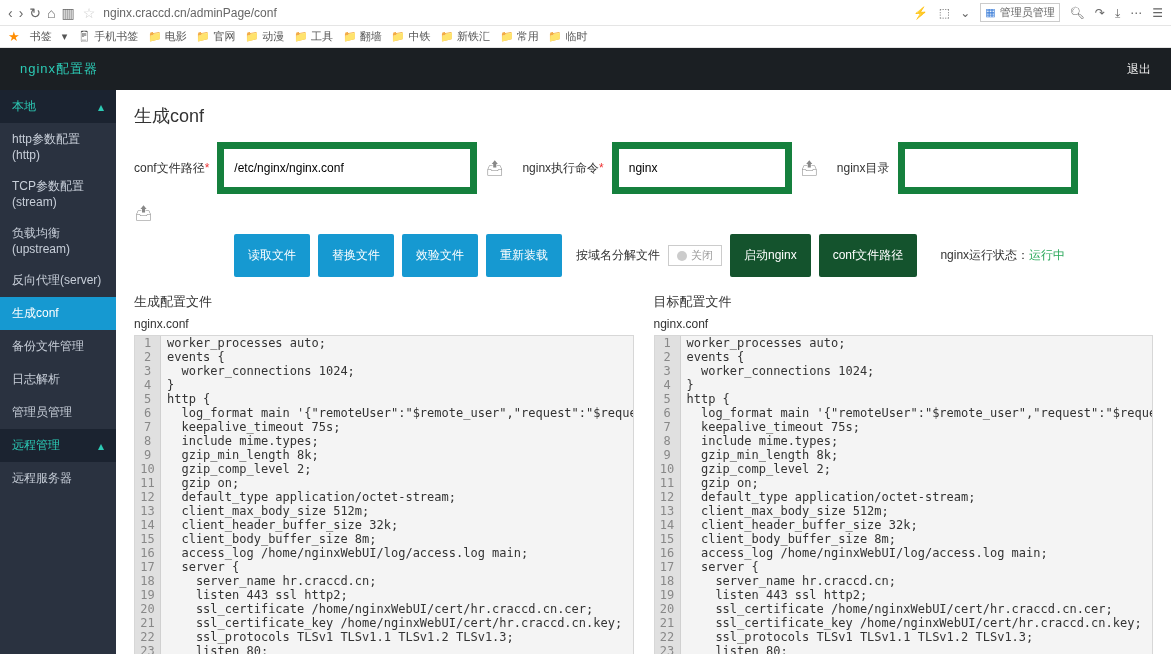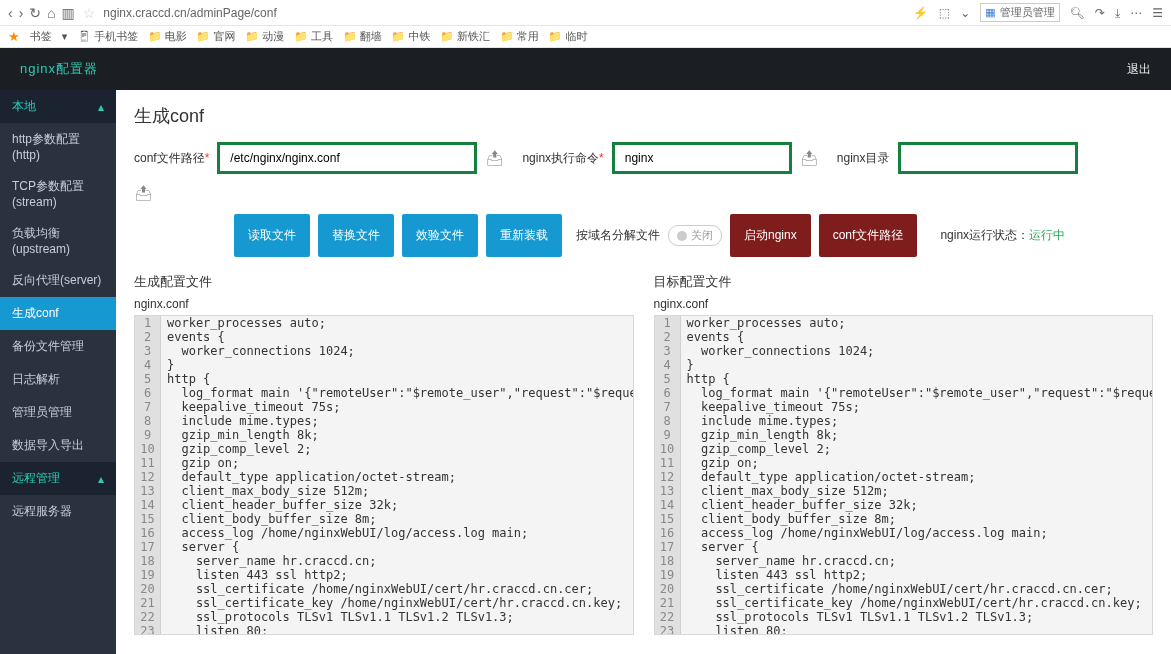--- a/index.html
+++ b/index.html
@@ -32,30 +32,30 @@
 .sidebar .item { padding: 8px 12px; cursor: pointer; }
 .sidebar .item.active { background: #1699d1; color: #fff; }
 
 .content { flex: 1; padding: 14px 18px; overflow: auto; background: #fff; }
 .page-title { font-size: 18px; font-weight: normal; margin-bottom: 14px; color: #333; }
 
 .form-row { display: flex; align-items: center; gap: 18px; flex-wrap: wrap; margin-bottom: 10px; }
 .form-item { display: flex; align-items: center; gap: 8px; }
 .form-item label { font-size: 12px; color: #333; }
 .form-item label .req { color: #e33; }
-.form-item input { border: 3px solid #15803d; padding: 6px 10px; font-size: 12px; width: 260px; }
+.form-item input { border: 7px solid #15803d; padding: 12px 10px; font-size: 12px; width: 260px; }
 .form-item input.short { width: 180px; }
 .icon-btn { color: #888; font-size: 15px; cursor: pointer; }
 
 .btn-row { display: flex; align-items: center; gap: 8px; margin: 12px 0 16px 100px; flex-wrap: wrap; }
 .btn { padding: 13px 14px; font-size: 12px; border: none; cursor: pointer; color: #fff; border-radius: 2px; }
 .btn.blue { background: #1699d1; }
-.btn.teal { background: #7f1d1d; }
+.btn.teal { background: #14532d; }
 .btn-row .label-text { color: #333; font-size: 12px; margin-left: 6px; }
-.switch { display: inline-flex; align-items: center; border: 1px solid #ccc; border-radius: 10px; padding: 2px 8px; font-size: 11px; color: #999; gap: 4px; }
+.switch { display: inline-flex; align-items: center; border: 1px solid #ccc; border-radius: 0; padding: 2px 8px; font-size: 11px; color: #999; gap: 4px; }
 .switch .knob { width: 10px; height: 10px; background: #ccc; border-radius: 50%; }
 .status-text { color: #333; font-size: 12px; margin-left: 15px; }
 .status-text .running { color: #2aa85a; }
 
 .editors { display: flex; gap: 20px; }
 .editor-col { flex: 1; min-width: 0; }
 .editor-col .ed-title { font-size: 13px; color: #333; margin-bottom: 6px; }
 .editor-col .ed-filename { font-size: 12px; color: #333; margin-bottom: 4px; }
 .code-box { border: 1px solid #d7d7d7; background: #f4f4f4; height: 320px; overflow: auto; font-family: Consolas, monospace; font-size: 12px; position: relative; }
 .code-box .line { display: flex; white-space: pre; }
@@ -151,21 +151,20 @@
     </div>
     <div id="sidebar-items-1">
         <div class="item">http参数配置(http)</div>
         <div class="item">TCP参数配置(stream)</div>
         <div class="item">负载均衡(upstream)</div>
         <div class="item">反向代理(server)</div>
         <div class="item active">生成conf</div>
         <div class="item">备份文件管理</div>
         <div class="item">日志解析</div>
         <div class="item">管理员管理</div>
-        <div class="item">数据导入导出</div>
       </div>
     <div class="group-header">
       <span>远程管理</span>
       <span>▴</span>
     </div>
     <div id="sidebar-items-2">
         <div class="item">远程服务器</div>
       </div>
   </div>
 

